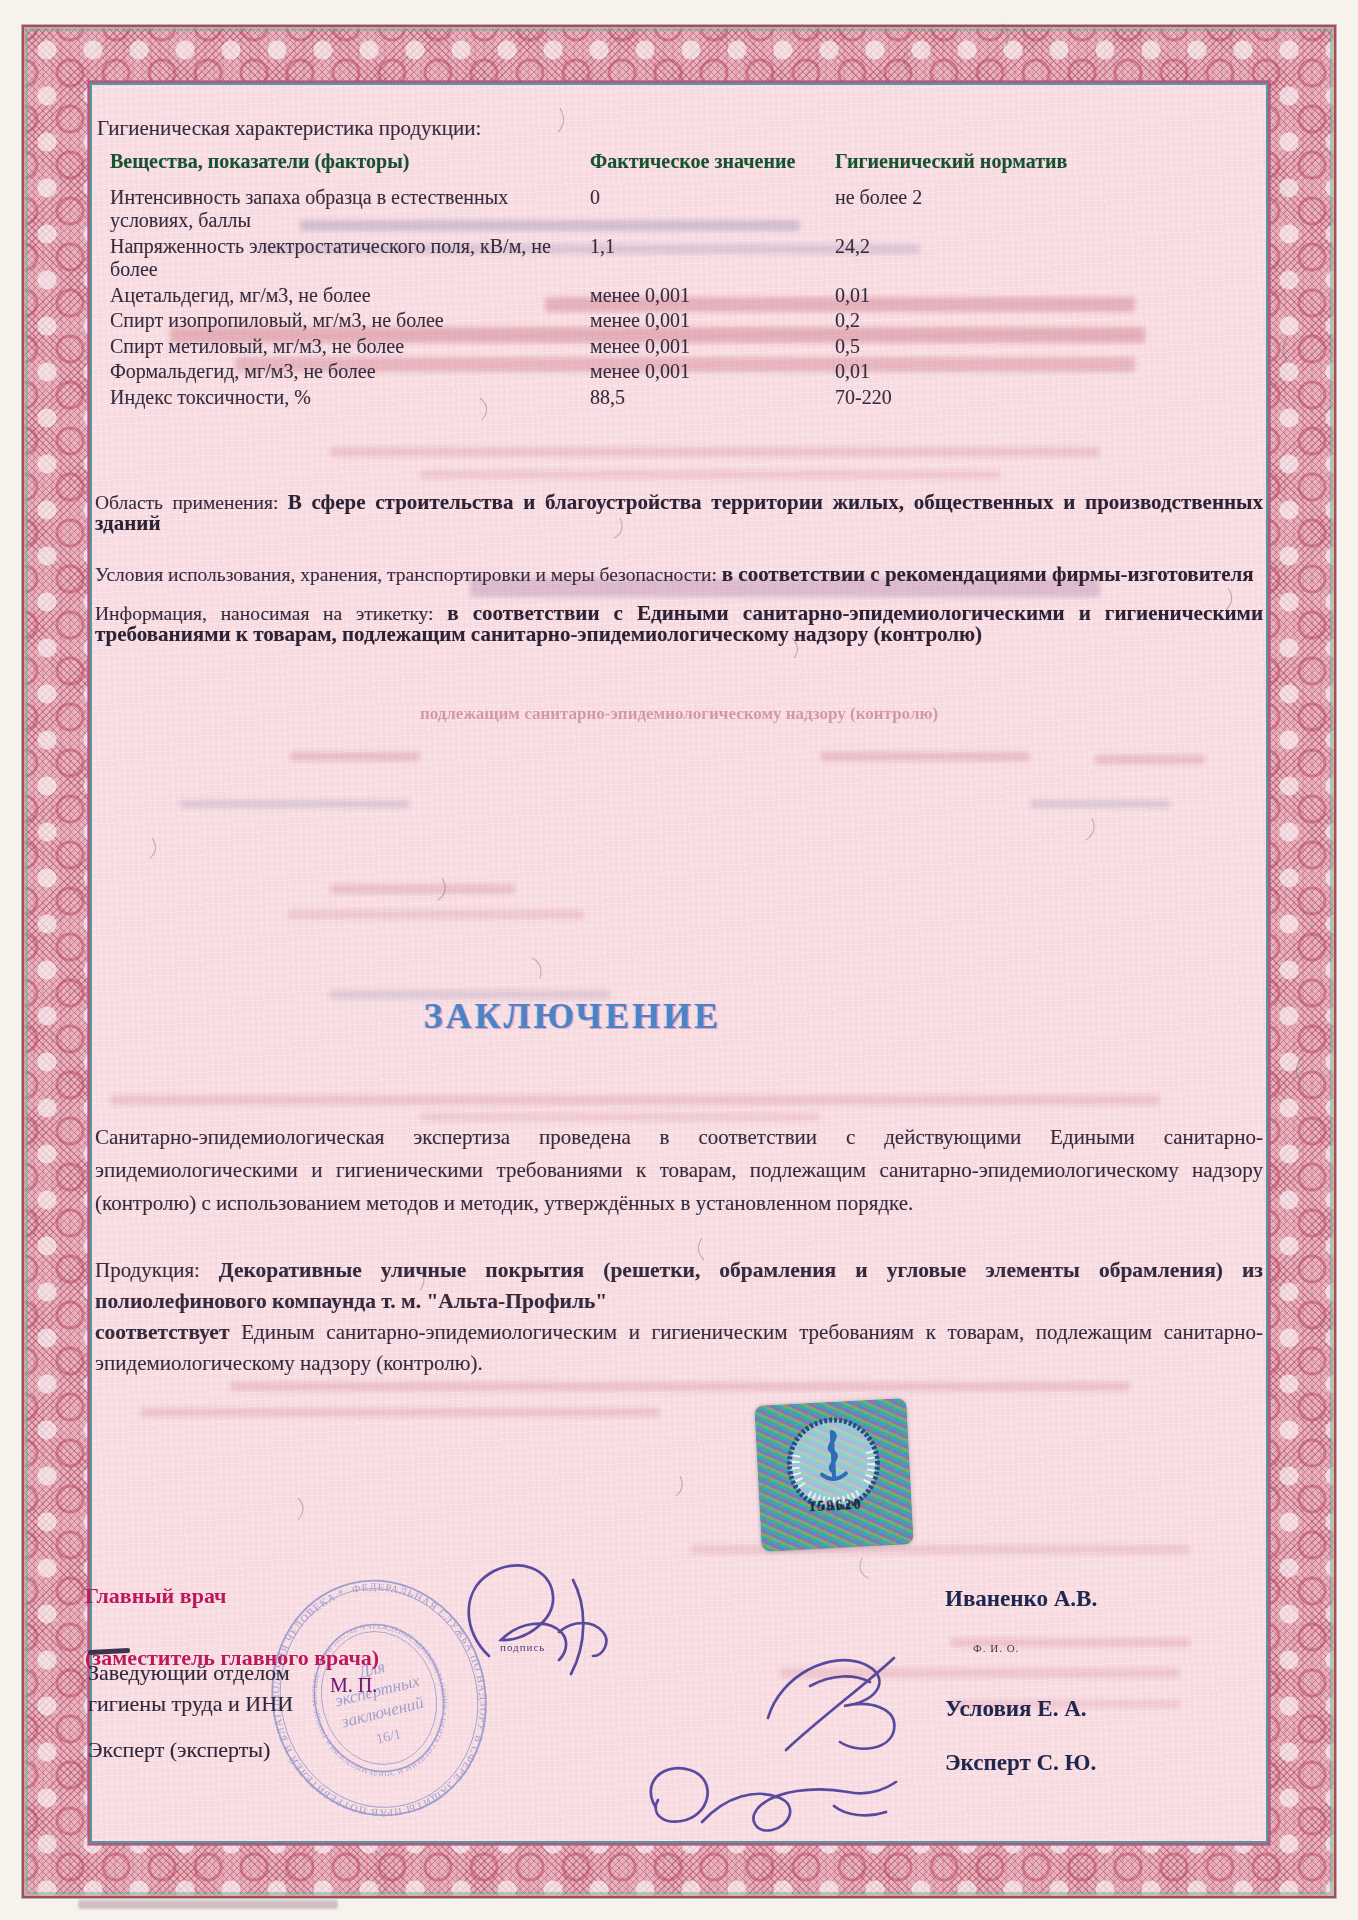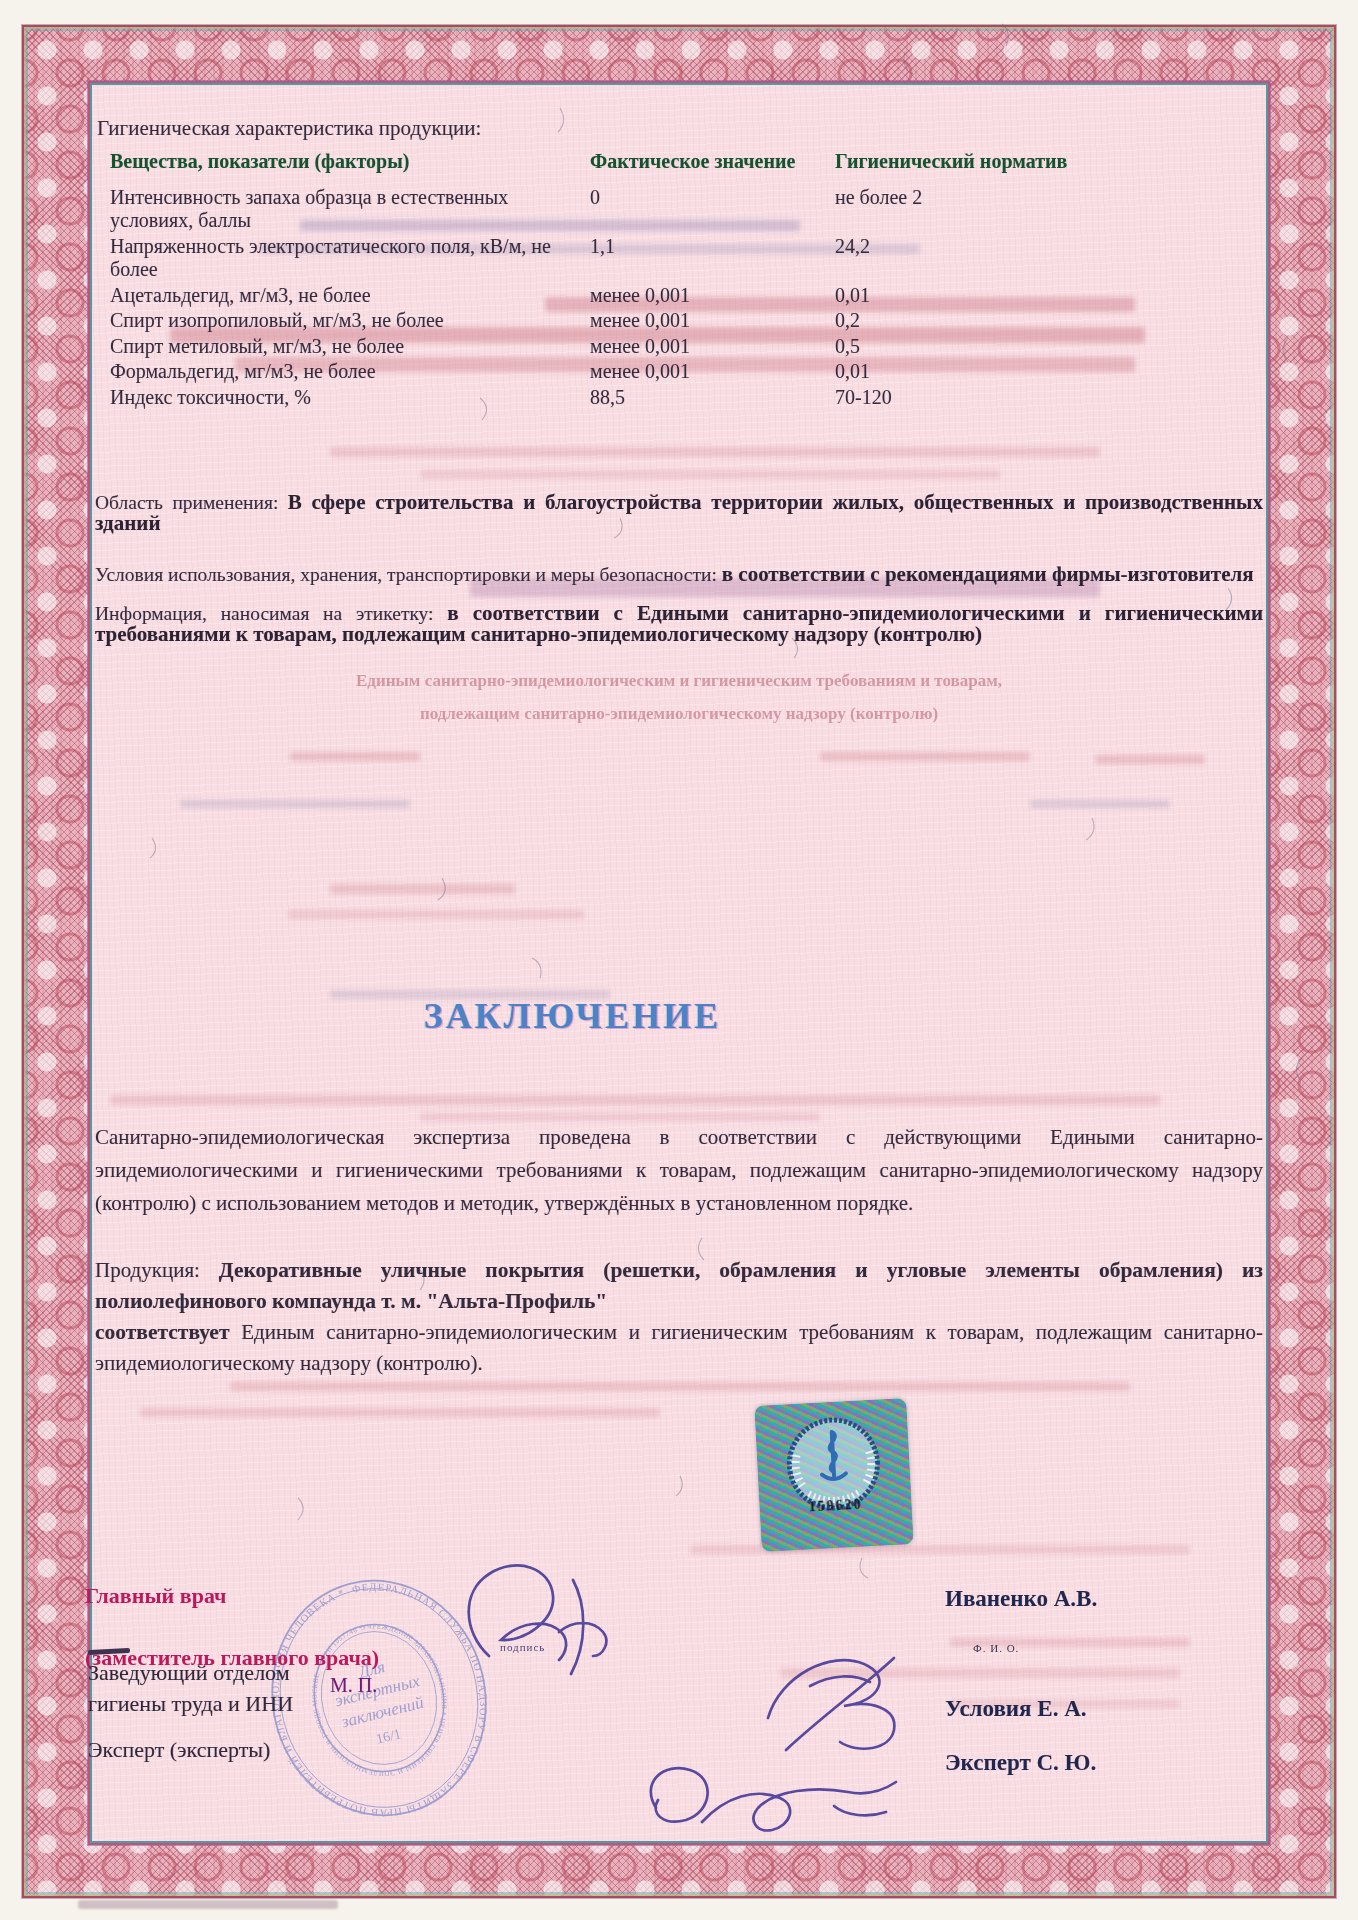--- a/index.html
+++ b/index.html
@@ -138,38 +138,37 @@
       <div class="c">0,5</div>
     </div>
     <div class="trow">
       <div class="c">Формальдегид, мг/м3, не более</div>
       <div class="c">менее 0,001</div>
       <div class="c">0,01</div>
     </div>
     <div class="trow">
       <div class="c">Индекс токсичности, %</div>
       <div class="c">88,5</div>
-      <div class="c">70-120</div>
+      <div class="c">70-220</div>
     </div>
   </div>
 
   <div class="sec" style="top:492px;">
     <span>Область применения:</span>
     <b>В сфере строительства и благоустройства территории жилых, общественных и производственных зданий</b>
   </div>
   <div class="sec" style="top:548px;margin-top:16px;">
     <span>Условия использования, хранения, транспортировки и меры безопасности:</span>
     <b>в соответствии с рекомендациями фирмы-изготовителя</b>
   </div>
   <div class="sec" style="top:603px;">
     <span>Информация, наносимая на этикетку:</span>
     <b>в соответствии с Едиными санитарно-эпидемиологическими и гигиеническими требованиями к товарам, подлежащим санитарно-эпидемиологическому надзору (контролю)</b>
   </div>
 
-  <div class="gtext" style="top:671px;">Единым санитарно-эпидемиологическим и гигиеническим требованиям и товарам,</div>
   <div class="gtext" style="top:704px;">подлежащим санитарно-эпидемиологическому надзору (контролю)</div>
 
   <div class="title">ЗАКЛЮЧЕНИЕ</div>
 
   <div class="par" style="top:1121px;">Санитарно-эпидемиологическая экспертиза проведена в соответствии с действующими Едиными санитарно-эпидемиологическими и гигиеническими требованиями к товарам, подлежащим санитарно-эпидемиологическому надзору (контролю)  с использованием методов и методик, утверждённых в установленном порядке.</div>
 
   <div class="par" style="top:1255px;line-height:31px;">
     <span>Продукция:</span>
     <b style="font-size:21.5px;">Декоративные уличные покрытия (решетки, обрамления и угловые элементы обрамления) из полиолефинового компаунда т. м. "Альта-Профиль"</b>
   </div>

